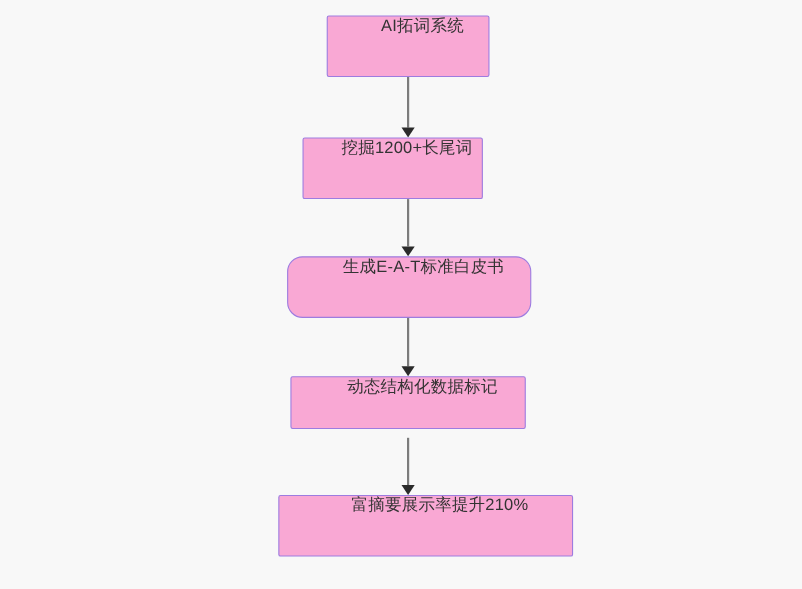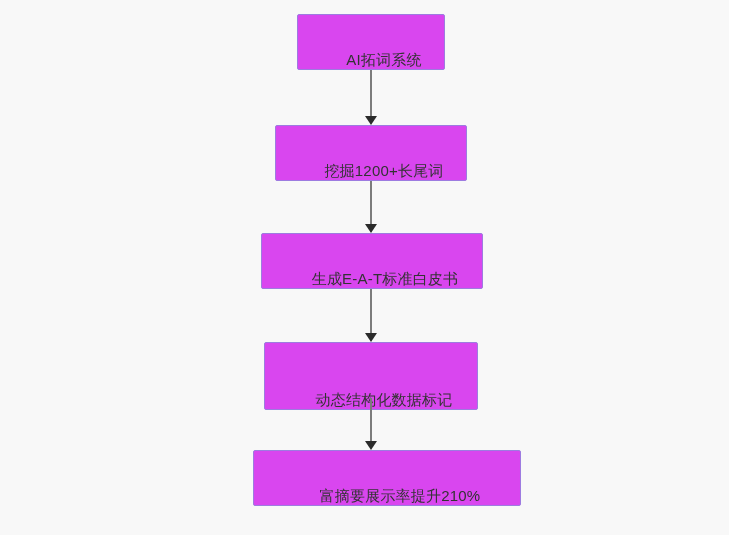--- a/index.html
+++ b/index.html
@@ -15,25 +15,25 @@
   }
   #flowchart-canvas {
     position: relative;
     width: 729px;
     height: 535px;
     background: #f8f8f8;
   }
   .node {
     position: absolute;
     box-sizing: border-box;
-    background: #d946ef;
+    background: #f9a8d4;
     border: 1.6px solid #9d7ce0;
     border-radius: 2px;
     display: flex;
-    align-items: flex-end;
+    align-items: flex-start;
     justify-content: center;
     color: #333333;
     font-size: 15px;
     line-height: 1.2;
     letter-spacing: 0.2px;
     white-space: nowrap;
     user-select: none;
     padding-left: 26px;
   }
   .node-label {
@@ -57,23 +57,23 @@
     left: 1px;
     width: 0;
     height: 0;
     border-left: 6px solid transparent;
     border-right: 6px solid transparent;
     border-top: 9px solid #2b2b2b;
   }
 
   
   #node-0 { left: 297px; top: 14px;  width: 148px; height: 56px; }
-  #node-1 { left: 275px; top: 125px; width: 192px; height: 56px; }
-  #node-2 { left: 261px; top: 233px; width: 222px; height: 56px; }
-  #node-3 { left: 264px; top: 342px; width: 214px; height: 68px; }
+  #node-1 { left: 275px; top: 125px; width: 164px; height: 56px; }
+  #node-2 { left: 261px; top: 233px; width: 222px; height: 56px; border-radius: 14px; }
+  #node-3 { left: 264px; top: 342px; width: 214px; height: 48px; }
   #node-4 { left: 253px; top: 450px; width: 268px; height: 56px; }
 
   
   #conn-0 { left: 364px; top: 70px;  height: 55px; }
   #conn-1 { left: 364px; top: 181px; height: 52px; }
   #conn-2 { left: 364px; top: 289px; height: 53px; }
   #conn-3 { left: 364px; top: 398px; height: 52px; }
 </style>
 </head>
 <body>

